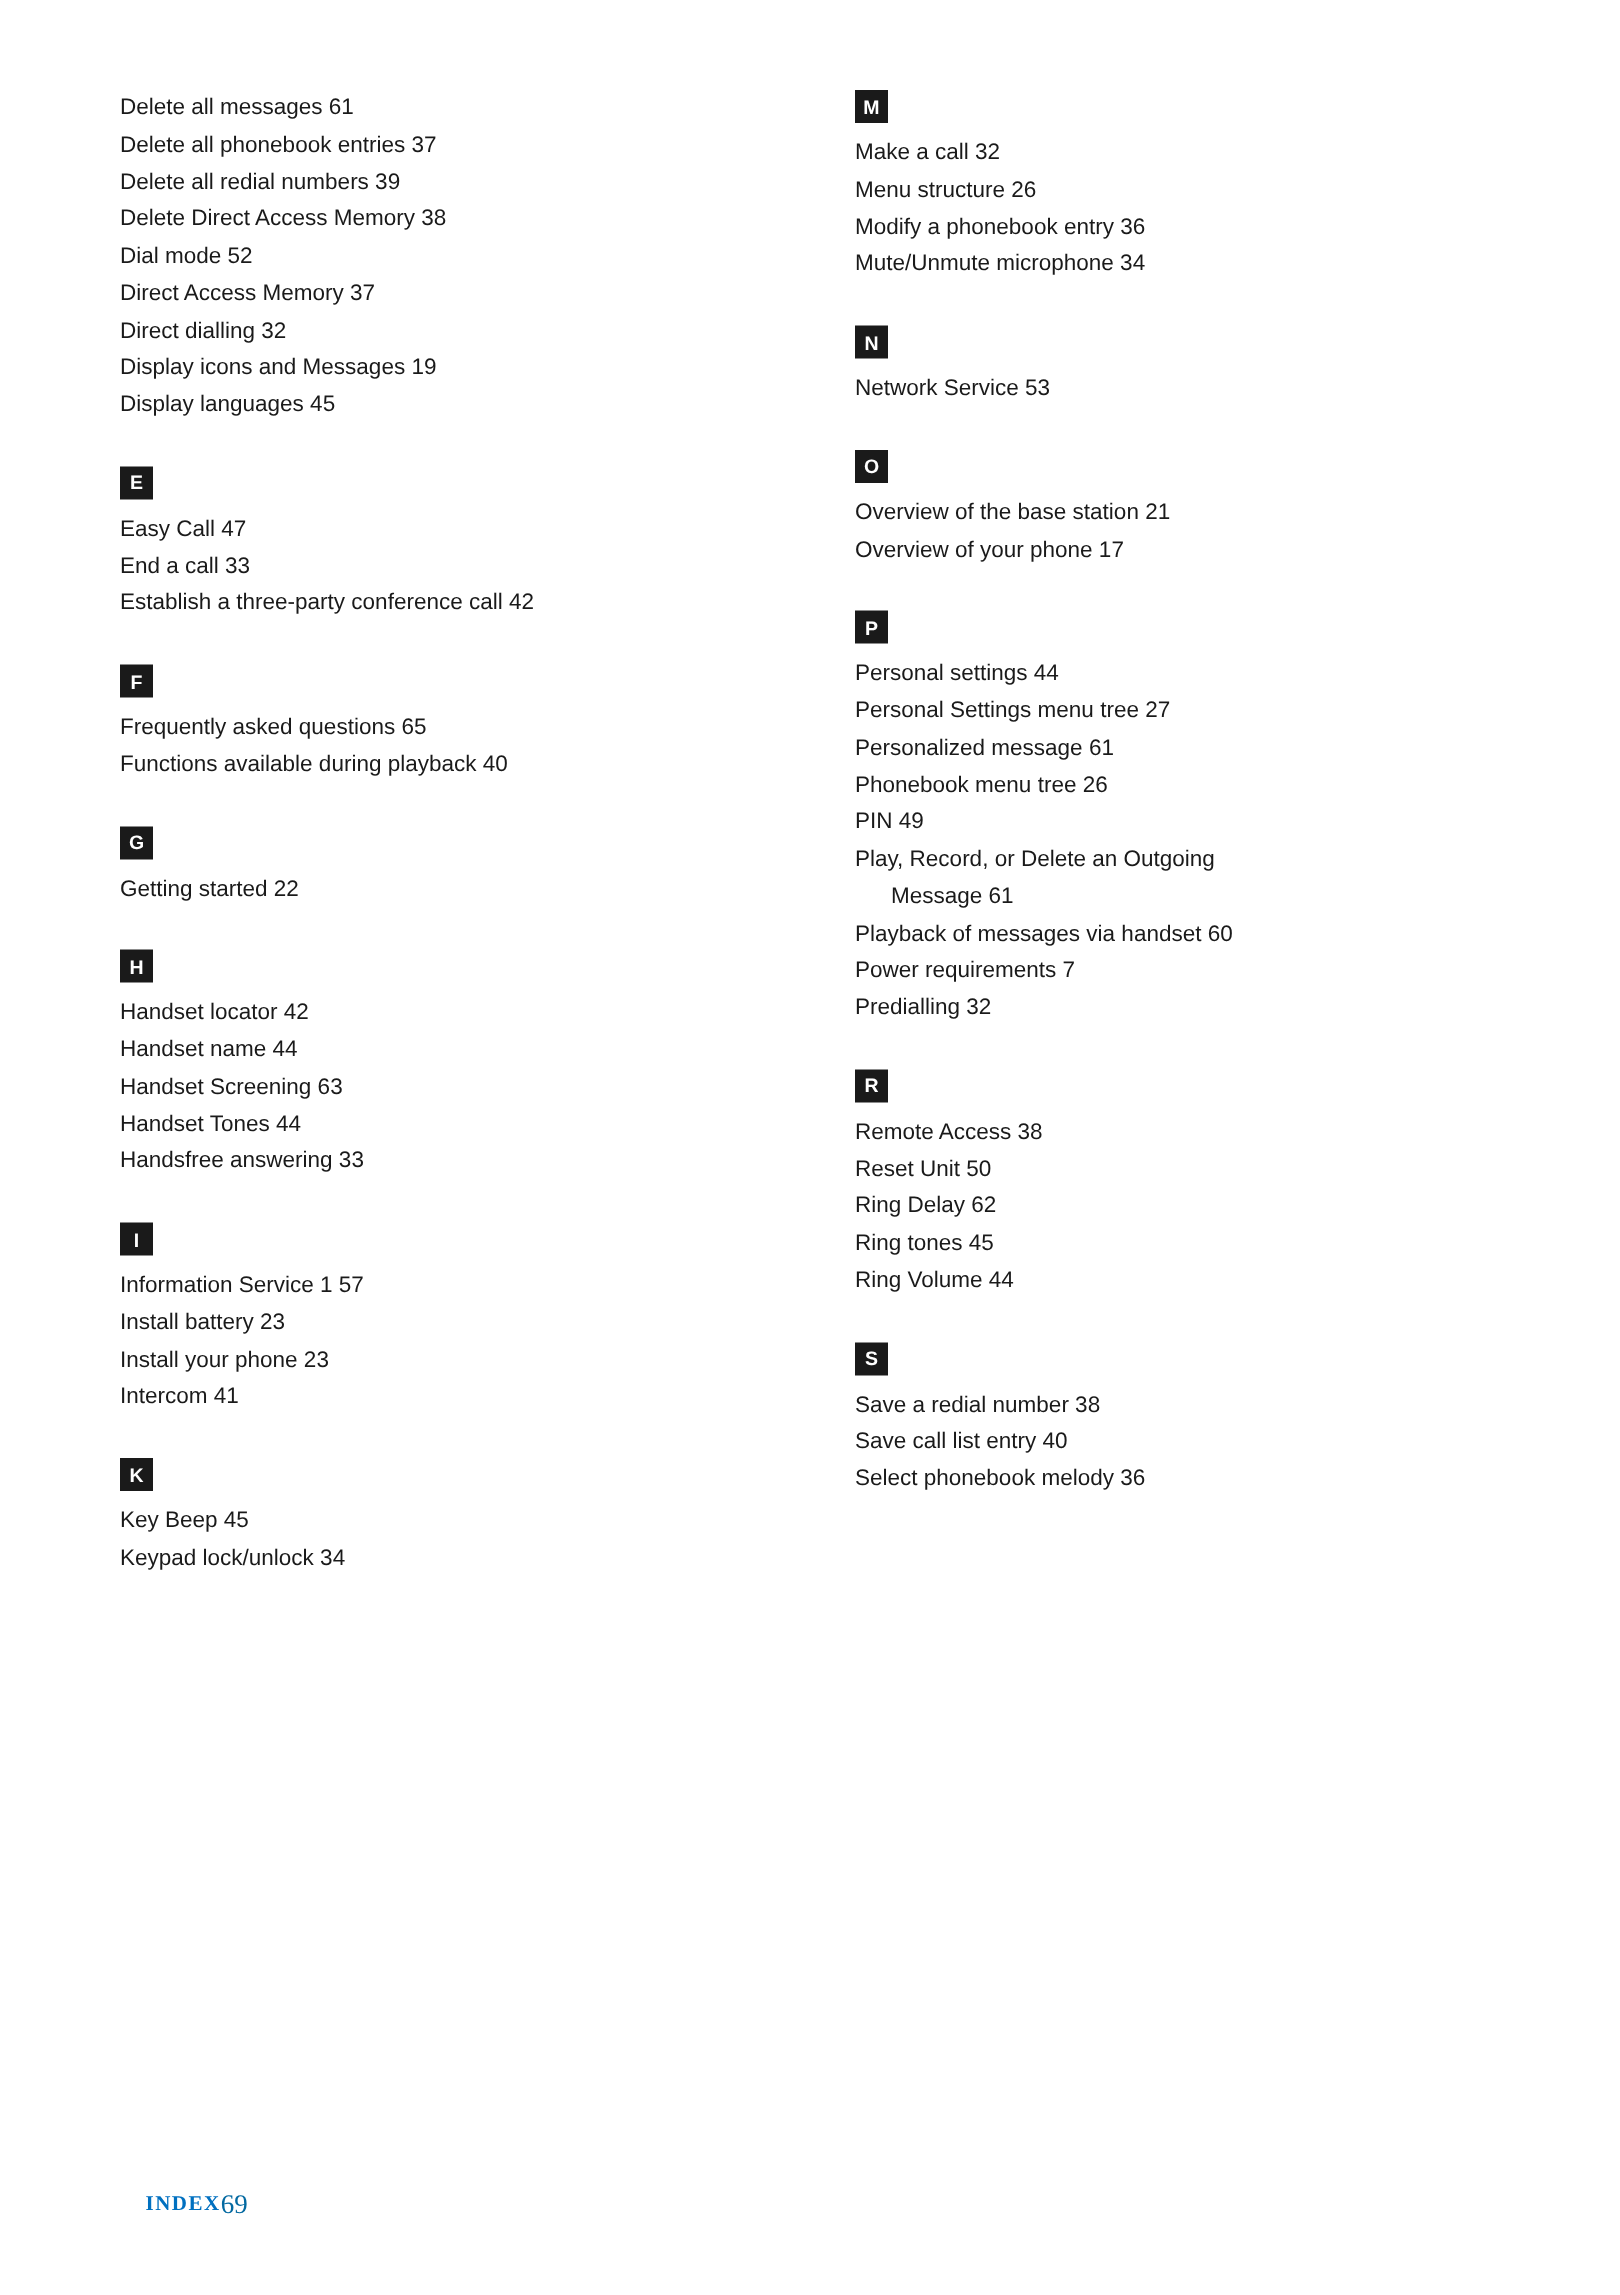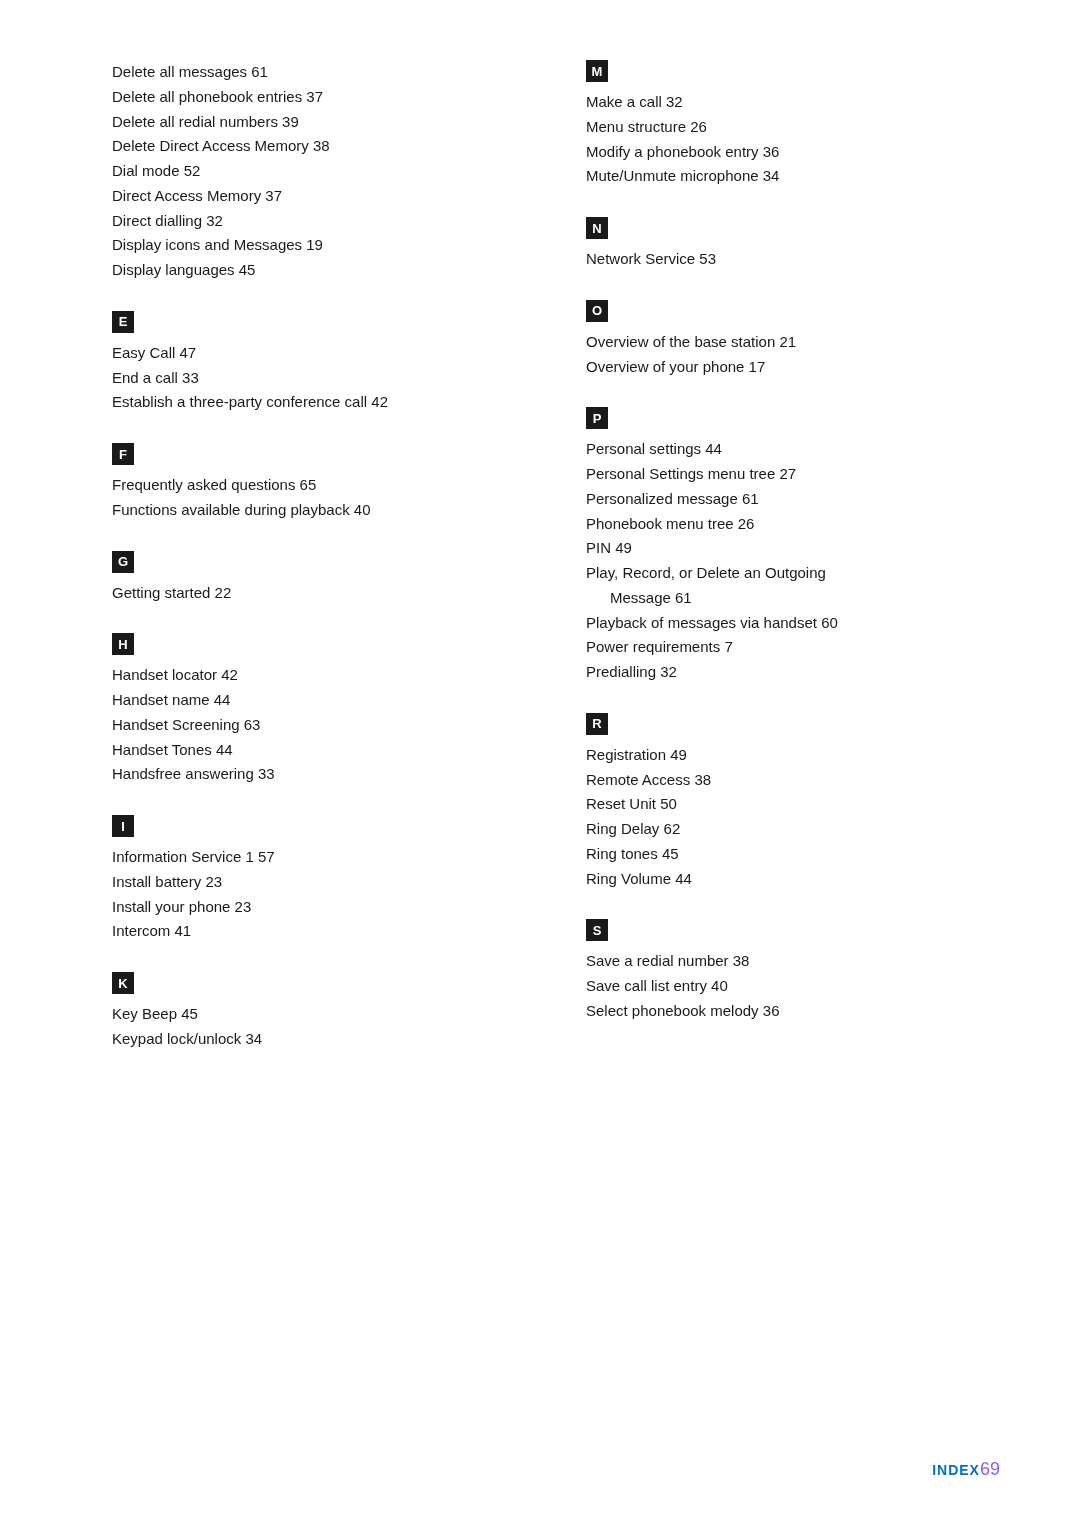--- a/index.html
+++ b/index.html
@@ -9,21 +9,20 @@
       font-size: 15px;
       color: #1a1a1a;
       width: 1080px;
       min-height: 1530px;
       padding: 60px 80px 60px 80px;
     }
     .page-content {
       display: grid;
       grid-template-columns: 1fr 1fr;
       gap: 0 60px;
-      margin-left: 32px;
     }
     .column {
       display: flex;
       flex-direction: column;
     }
     .section {
       margin-bottom: 28px;
     }
     .section-header {
       display: inline-flex;
@@ -46,33 +45,34 @@
     }
     .section-items li.indented {
       padding-left: 24px;
     }
     .footer {
       position: absolute;
       bottom: 50px;
       left: 97px;
       right: 80px;
       display: flex;
-      justify-content: flex-end;
+      justify-content: flex-start;
       align-items: center;
+      font-family: Liberation Serif, serif;
     }
     .footer-index {
       color: #0070c0;
       font-size: 14px;
       font-weight: bold;
       letter-spacing: 1px;
       text-transform: uppercase;
     }
     .footer-page {
       font-size: 18px;
-      color: #8b5cf6;
+      color: #0369a1;
     }
   </style>
 </head>
 <body>
 
 <div class="page-content">
 
   <div class="column">
 
     <div class="section">
@@ -183,21 +183,20 @@
         <li class="indented">Message 61</li>
         <li>Playback of messages via handset 60</li>
         <li>Power requirements 7</li>
         <li>Predialling 32</li>
       </ul>
     </div>
 
     <div class="section">
       <div class="section-header">R</div>
       <ul class="section-items">
-        <li>Registration 49</li>
         <li>Remote Access 38</li>
         <li>Reset Unit 50</li>
         <li>Ring Delay 62</li>
         <li>Ring tones 45</li>
         <li>Ring Volume 44</li>
       </ul>
     </div>
 
     <div class="section">
       <div class="section-header">S</div>

